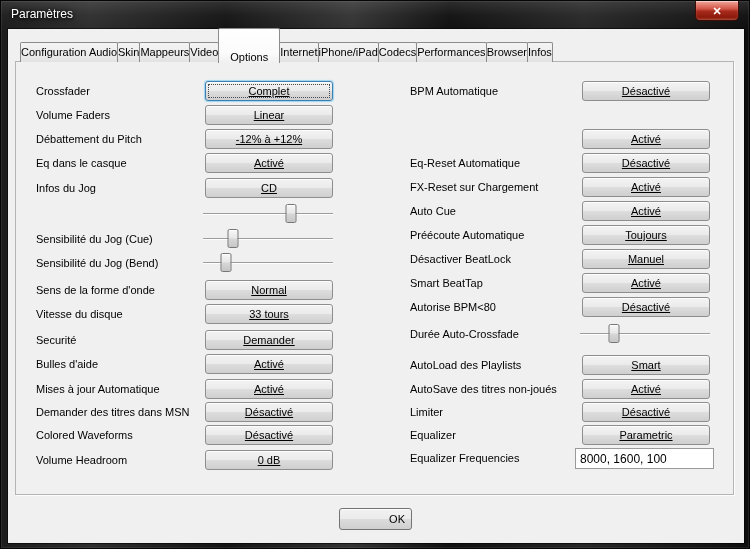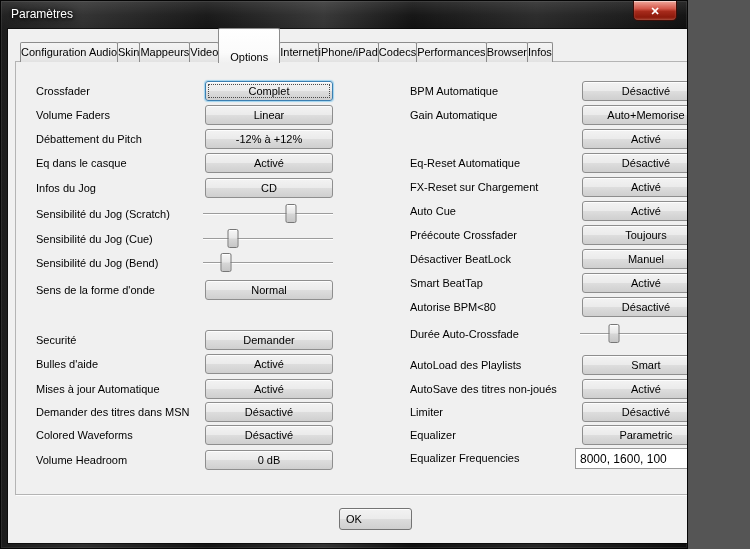--- a/index.html
+++ b/index.html
@@ -1,18 +1,18 @@
 <!DOCTYPE html>
 <html><head>
 <meta charset="utf-8">
 <style>
   html,body{margin:0;padding:0;background:#555;}
   *{box-sizing:border-box;}
   .window{
-    position:relative;width:688px;height:549px;overflow:hidden;
+    position:relative;width:750px;height:549px;overflow:hidden;
     font-family:"Liberation Sans",sans-serif;
     background:
       linear-gradient(180deg, rgba(255,255,255,0.12) 0px, rgba(255,255,255,0.03) 14px, rgba(255,255,255,0) 30px),
       linear-gradient(90deg,#1c1c1c 0%,#2e2e2e 12%,#141414 30%,#333333 47%,#101010 60%,#272727 78%,#0e0e0e 100%);
     border:1px solid #050505;
     box-shadow:inset 0 0 0 1px rgba(255,255,255,0.08);
   }
   .titlebar{position:absolute;left:0;top:0;width:100%;height:28px;}
   .title-text{
     position:absolute;left:10px;top:6px;color:#ffffff;font-size:12px;
@@ -56,20 +56,21 @@
   .lbl{
     position:absolute;left:0;top:0;line-height:20px;font-size:11px;color:#000;white-space:nowrap;
   }
   .btn{
     position:absolute;right:0;top:0;width:128px;height:20px;
     border:1px solid #8e8e8e;border-radius:3px;
     background:linear-gradient(180deg,#f3f3f3 0%,#ebebeb 48%,#dddddd 52%,#cfcfcf 100%);
     font-family:"Liberation Sans",sans-serif;font-size:11px;color:#000;
     text-align:center;padding:0;cursor:default;
     box-shadow:inset 0 1px 0 rgba(255,255,255,0.8);
+    text-decoration:underline;
   }
   .btn.focused{
     border-color:#3c7fb1;
     box-shadow:0 0 1px 1px #9fd3ee,inset 0 1px 0 rgba(255,255,255,0.8);
     outline:1px dotted #4a4a4a;outline-offset:-4px;
   }
   .slider{position:absolute;right:0;top:0;width:130px;height:20px;}
   .slider .track{
     position:absolute;left:0;right:0;top:9px;height:2px;
     background:#9c9c9c;border-bottom:1px solid #ffffff;
@@ -84,21 +85,21 @@
   .text-input{
     position:absolute;right:-4px;top:0;width:139px;height:21px;
     border:1px solid #9a9a9a;background:#ffffff;
     font-family:"Liberation Sans",sans-serif;font-size:12px;color:#000;
     padding:7px 4px;
   }
   .ok-btn{
     position:absolute;left:331px;top:479px;width:73px;height:22px;
     border:1px solid #747474;border-radius:3px;
     background:linear-gradient(180deg,#f2f2f2 0%,#ebebeb 48%,#dcdcdc 52%,#cfcfcf 100%);
-    font-family:"Liberation Sans",sans-serif;font-size:11px;color:#000;text-align:left;
+    font-family:"Liberation Sans",sans-serif;font-size:11px;color:#000;text-align:right;
     box-shadow:inset 0 1px 0 rgba(255,255,255,0.8);cursor:default;
   }
 </style>
 </head>
 <body>
 
 <div class="window">
   <div class="titlebar">
     <span class="title-text">Paramètres</span>
     <button class="close-btn">✕</button>
@@ -136,21 +137,20 @@
       </div>
       <div class="row colL" style="top:91px">
         <span class="lbl">Eq dans le casque</span>
         <button class="btn">Activé</button>
       </div>
       <div class="row colL" style="top:116px">
         <span class="lbl">Infos du Jog</span>
         <button class="btn">CD</button>
       </div>
       <div class="row colL" style="top:142px">
-        <span class="lbl">Sensibilité du Jog (Scratch)</span>
         <span class="slider">
           <span class="track"></span>
           <span class="thumb" style="left: 68%;"></span>
         </span>
       </div>
       <div class="row colL" style="top:167px">
         <span class="lbl">Sensibilité du Jog (Cue)</span>
         <span class="slider">
           <span class="track"></span>
           <span class="thumb" style="left: 23%;"></span>
@@ -160,20 +160,24 @@
         <span class="lbl">Sensibilité du Jog (Bend)</span>
         <span class="slider">
           <span class="track"></span>
           <span class="thumb" style="left: 18%;"></span>
         </span>
       </div>
       <div class="row colL" style="top:218px">
         <span class="lbl">Sens de la forme d'onde</span>
         <button class="btn">Normal</button>
       </div>
+      <div class="row colL" style="top:242px">
+        <span class="lbl">Vitesse du disque</span>
+        <button class="btn">33 tours</button>
+      </div>
       <div class="row colL" style="top:268px">
         <span class="lbl">Securité</span>
         <button class="btn">Demander</button>
       </div>
       <div class="row colL" style="top:292px">
         <span class="lbl">Bulles d'aide</span>
         <button class="btn">Activé</button>
       </div>
       <div class="row colL" style="top:317px">
         <span class="lbl">Mises à jour Automatique</span>
@@ -189,41 +193,37 @@
       </div>
       <div class="row colL" style="top:388px">
         <span class="lbl">Volume Headroom</span>
         <button class="btn">0 dB</button>
       </div>
 
       <div class="row colR" style="top:19px">
         <span class="lbl">BPM Automatique</span>
         <button class="btn">Désactivé</button>
       </div>
-      <div class="row colR" style="top:43px">
-        <span class="lbl">Gain Automatique</span>
-        <button class="btn">Auto+Memorise</button>
-      </div>
       <div class="row colR" style="top:67px">
         <button class="btn">Activé</button>
       </div>
       <div class="row colR" style="top:91px">
         <span class="lbl">Eq-Reset Automatique</span>
         <button class="btn">Désactivé</button>
       </div>
       <div class="row colR" style="top:115px">
         <span class="lbl">FX-Reset sur Chargement</span>
         <button class="btn">Activé</button>
       </div>
       <div class="row colR" style="top:139px">
         <span class="lbl">Auto Cue</span>
         <button class="btn">Activé</button>
       </div>
       <div class="row colR" style="top:163px">
-        <span class="lbl">Préécoute Crossfader</span>
+        <span class="lbl">Préécoute Automatique</span>
         <button class="btn">Toujours</button>
       </div>
       <div class="row colR" style="top:187px">
         <span class="lbl">Désactiver BeatLock</span>
         <button class="btn">Manuel</button>
       </div>
       <div class="row colR" style="top:211px">
         <span class="lbl">Smart BeatTap</span>
         <button class="btn">Activé</button>
       </div>

